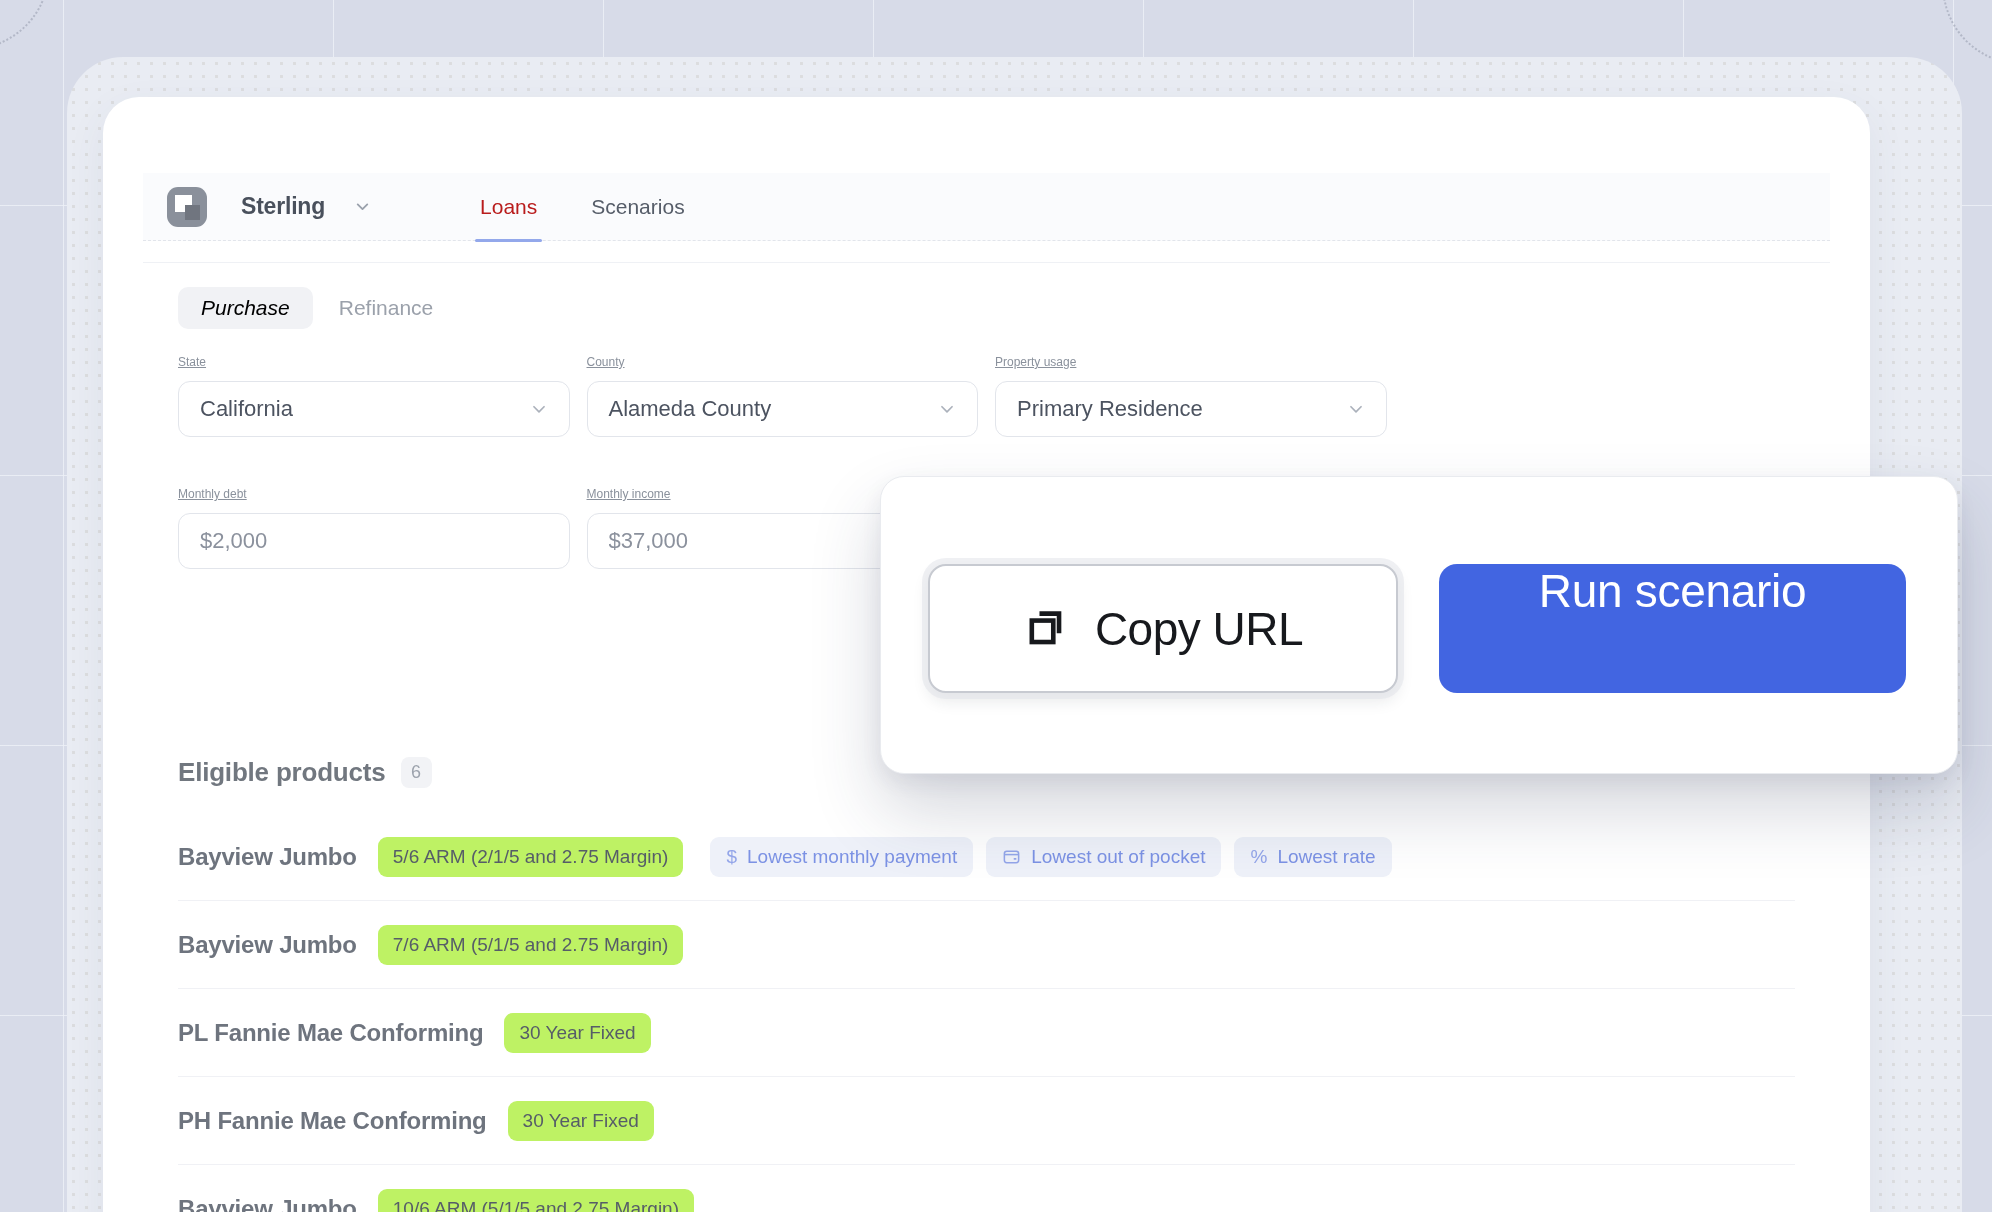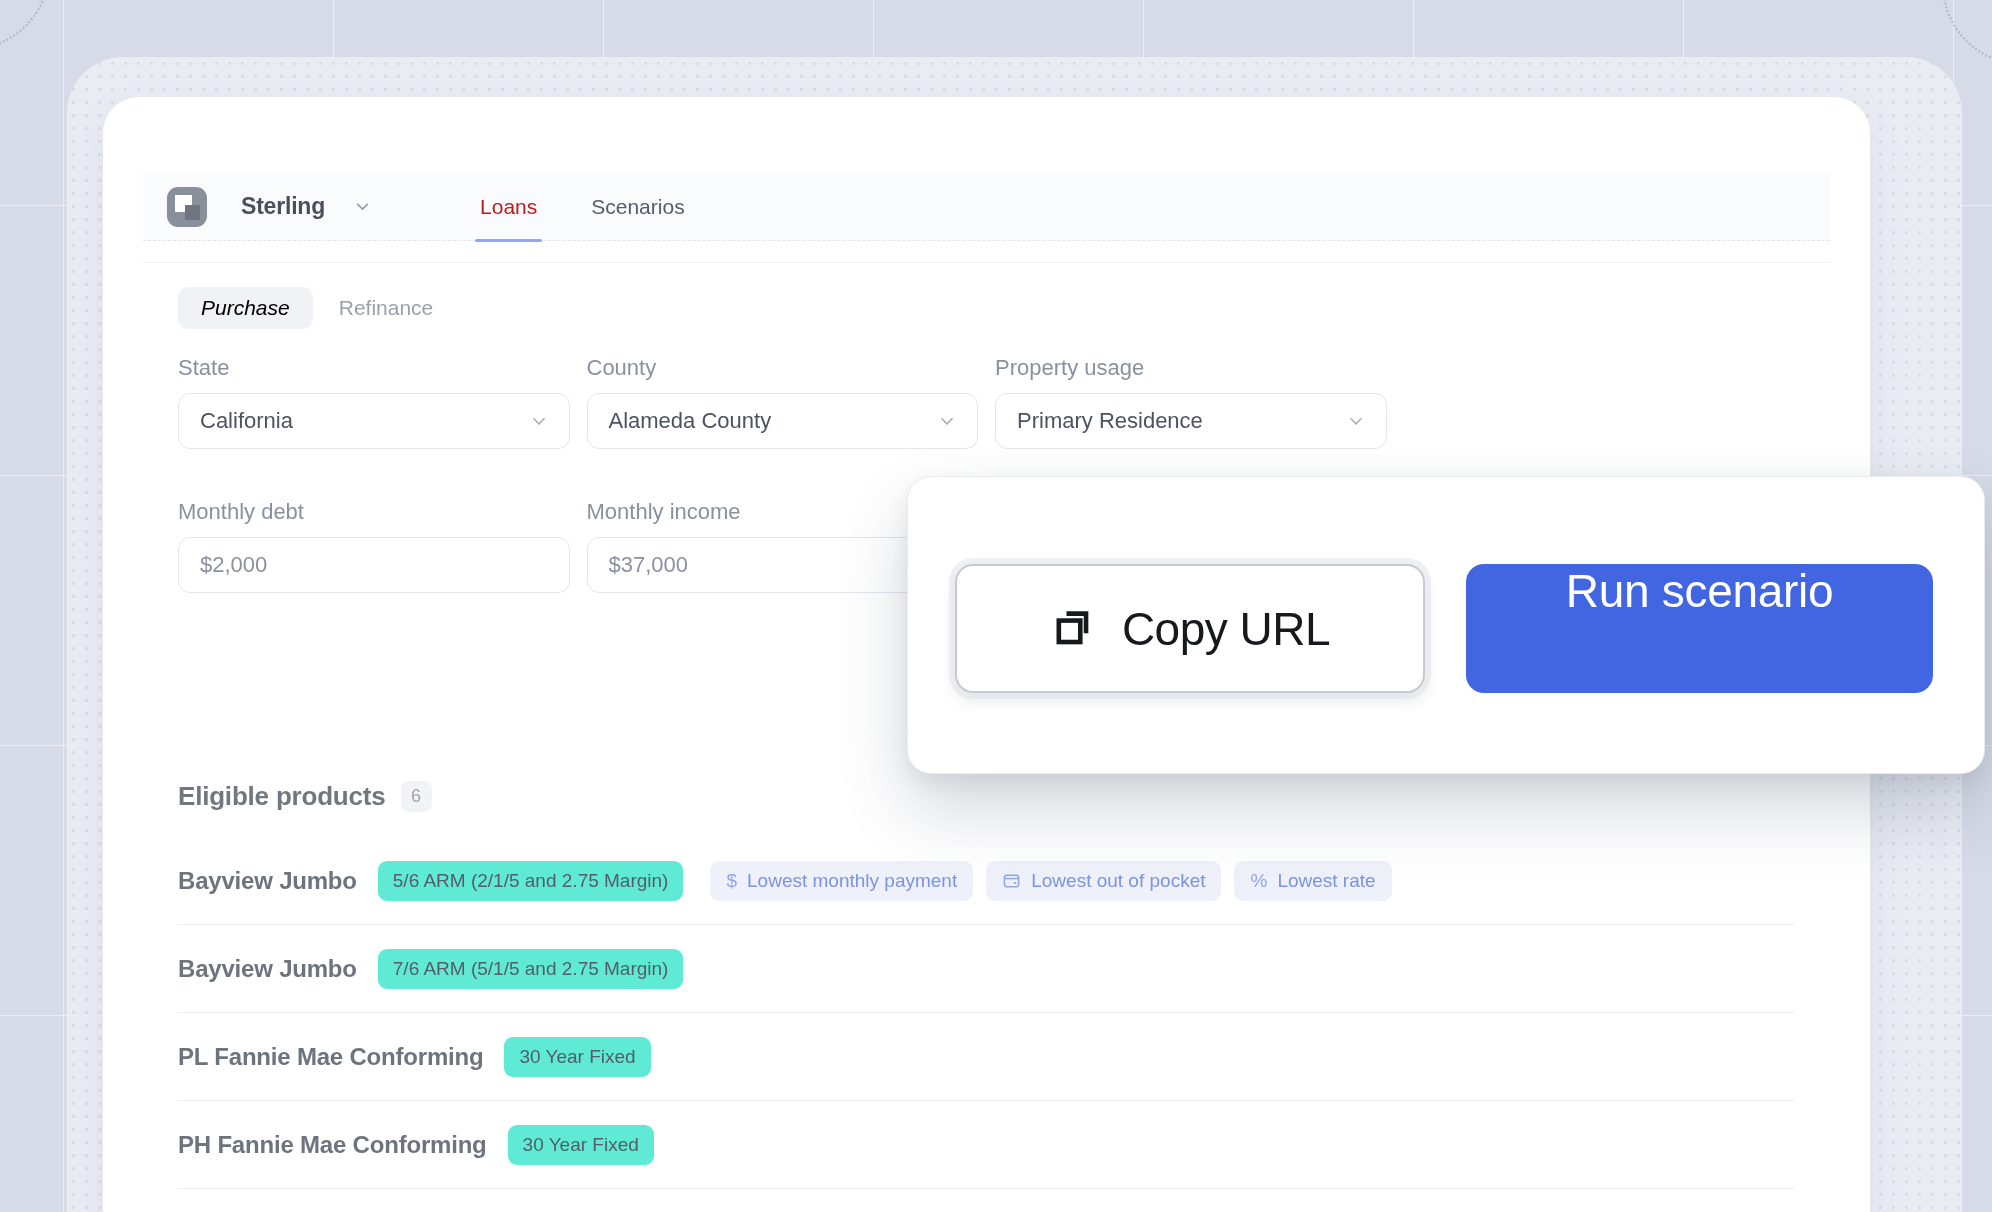--- a/index.html
+++ b/index.html
@@ -63,21 +63,21 @@
   
   .content { padding:0 75px; }
 
   .segmented { margin-top:24px; display:flex; align-items:center; }
   .seg-option { height:42px; display:flex; align-items:center; padding:0 23px; border-radius:10px; font-size:21px; }
   .seg-option.selected { background:#F1F2F5; color:#000000; font-weight:500;font-style:italic; }
   .seg-option.unselected { color:#9BA1AB; margin-left:3px; }
 
   .form-grid { display:grid; grid-template-columns:repeat(4, 1fr); column-gap:17px; margin-top:26px; }
   .form-grid.row2 { margin-top:50px; }
-  .field-label { font-size:22px; color:#8A919C; margin-bottom:12px; }
+  .field-label { font-size:12px; color:#8A919C; margin-bottom:12px;text-decoration:underline; }
   .select-box {
     height:56px; border:1px solid #E2E5EB; border-radius:12px; background:#fff;
     display:flex; align-items:center; justify-content:space-between;
     padding:0 21px; font-size:22px; color:#4C5360; cursor:pointer;
   }
   .text-input {
     width:100%; height:56px; border:1px solid #E2E5EB; border-radius:12px; background:#fff;
     padding:0 21px; font-size:22px; color:#8B919D; outline:none;
     font-family:"Liberation Sans", sans-serif;
   }
@@ -90,34 +90,34 @@
     color:#9DA3AD; font-size:18px; display:flex; align-items:center; justify-content:center;
     padding:0 8px;
   }
   .product-list { margin-top:25px; }
   .product-row {
     height:88px; display:flex; align-items:center;
     border-bottom:1px solid #F0F1F5;
   }
   .product-name { font-size:24px; font-weight:700; color:#6E747E; letter-spacing:-0.2px; }
   .program-pill {
-    margin-left:21px; background:#5eead4; border-radius:9px; padding:9px 15px;
+    margin-left:21px; background:#bef264; border-radius:9px; padding:9px 15px;
     font-size:19px; color:#565D68; font-weight:500; white-space:nowrap;
   }
   .feature-badges { display:flex; margin-left:14px; }
   .feature-badge {
     display:flex; align-items:center; gap:10px;
     background:#EEF1F9; border-radius:9px; padding:9px 16px; margin-left:13px;
     font-size:19px; color:#7C92E4; font-weight:500; white-space:nowrap;
   }
   .feature-badge .bicon { color:#93A5E9; font-size:19px; display:flex; align-items:center; }
 
   
   .popup {
-    position:absolute; left:907px; top:476px; width:1078px; height:298px;
+    position:absolute; left:880px; top:476px; width:1078px; height:298px;
     background:#fff; border:1px solid #E9EBEF; border-radius:24px;
     box-shadow:0 36px 70px rgba(45,55,85,0.20), 0 8px 20px rgba(45,55,85,0.08);
   }
   .copy-btn {
     position:absolute; left:47px; top:87px; width:470px; height:129px;
     background:#fff; border:2.5px solid #C7CAD1; border-radius:18px;
     box-shadow:0 0 0 6px rgba(225,228,234,0.55), 0 8px 16px rgba(30,35,50,0.10);
     display:flex; align-items:center; justify-content:center; gap:26px;
     cursor:pointer;
   }

